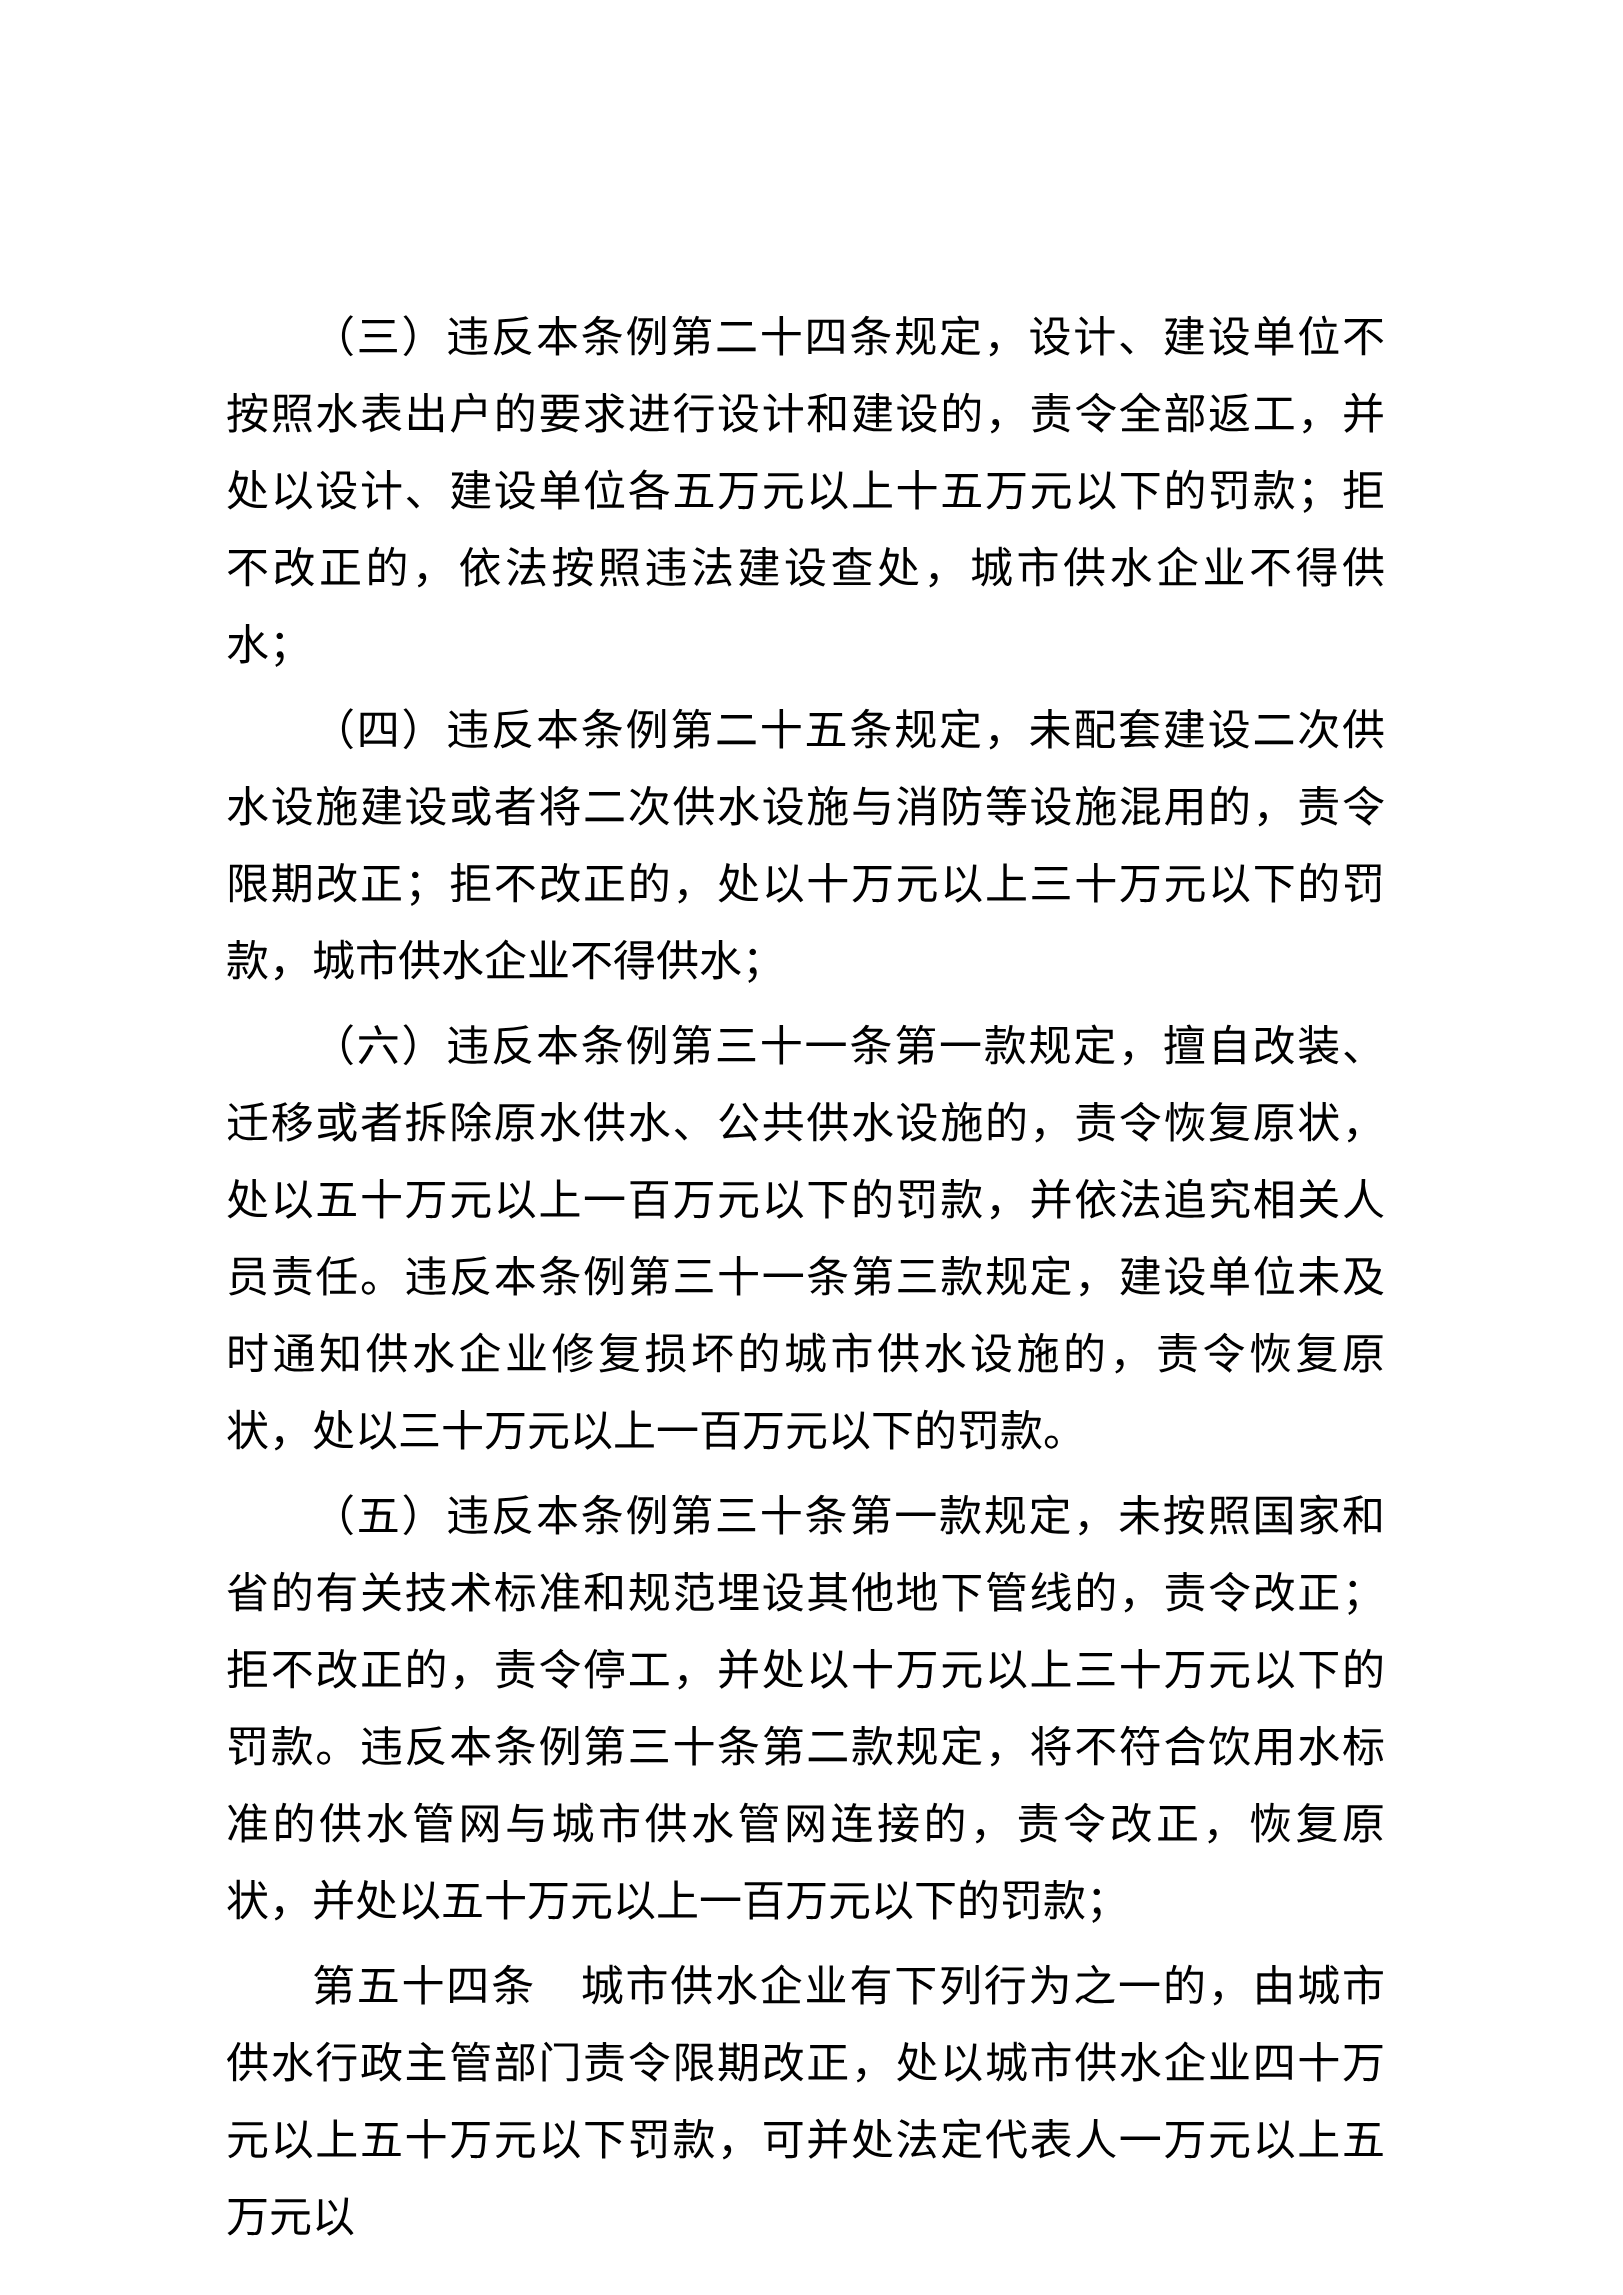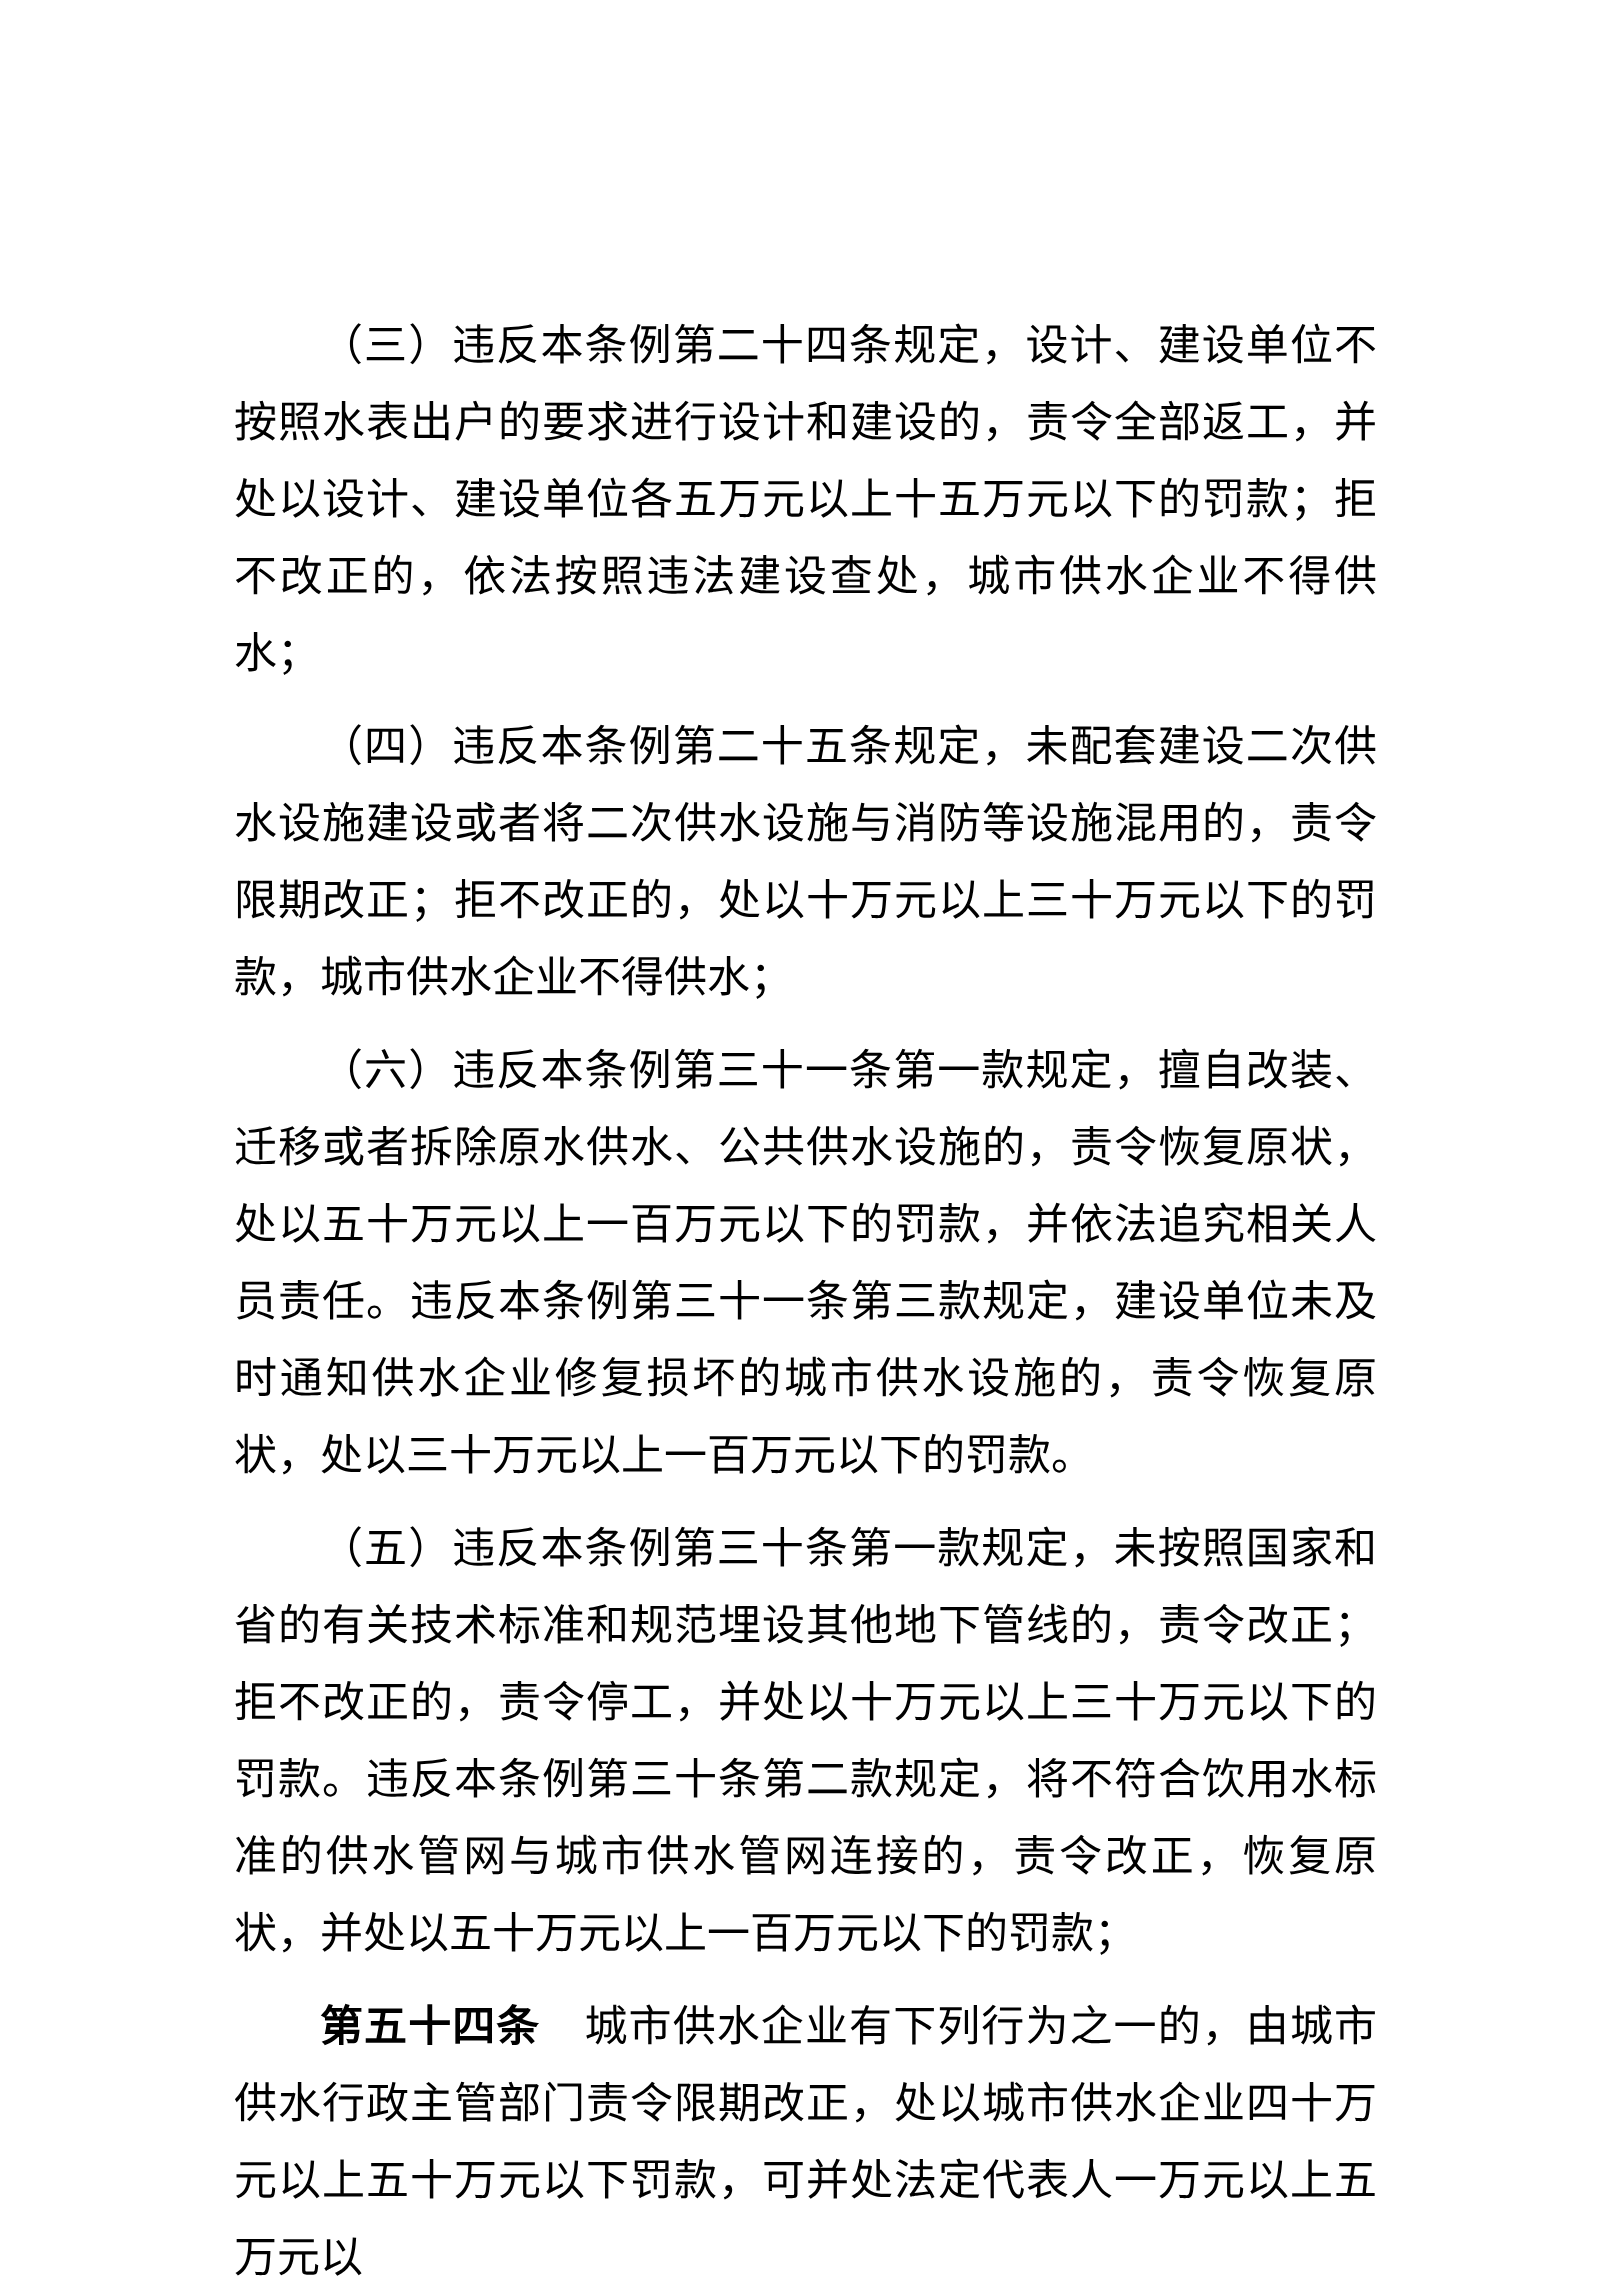--- a/index.html
+++ b/index.html
@@ -21,27 +21,27 @@
     width: 1175px;
     color: #000000;
     font-family: "Liberation Serif", "DejaVu Serif", serif;
     font-size: 43px;
     line-height: 77px;
     text-align: justify;
     text-justify: inter-ideograph;
     letter-spacing: 0;
   }
   p.para {
-    margin: 16px;
+    margin: 8px;
     padding: 0;
     text-indent: 2em;
   }
   .article-term {
     font-family: "Liberation Sans", "DejaVu Sans", sans-serif;
-    font-weight: 700;
+    font-weight: 400;
   }
 </style>
 </head>
 <body>
 
 <div class="page">
   <div class="doc-body">
     <p class="para">（三）违反本条例第二十四条规定，设计、建设单位不按照水表出户的要求进行设计和建设的，责令全部返工，并处以设计、建设单位各五万元以上十五万元以下的罚款；拒不改正的，依法按照违法建设查处，城市供水企业不得供水；</p>
     <p class="para">（四）违反本条例第二十五条规定，未配套建设二次供水设施建设或者将二次供水设施与消防等设施混用的，责令限期改正；拒不改正的，处以十万元以上三十万元以下的罚款，城市供水企业不得供水；</p>
     <p class="para">（六）违反本条例第三十一条第一款规定，擅自改装、迁移或者拆除原水供水、公共供水设施的，责令恢复原状，处以五十万元以上一百万元以下的罚款，并依法追究相关人员责任。违反本条例第三十一条第三款规定，建设单位未及时通知供水企业修复损坏的城市供水设施的，责令恢复原状，处以三十万元以上一百万元以下的罚款。</p>

